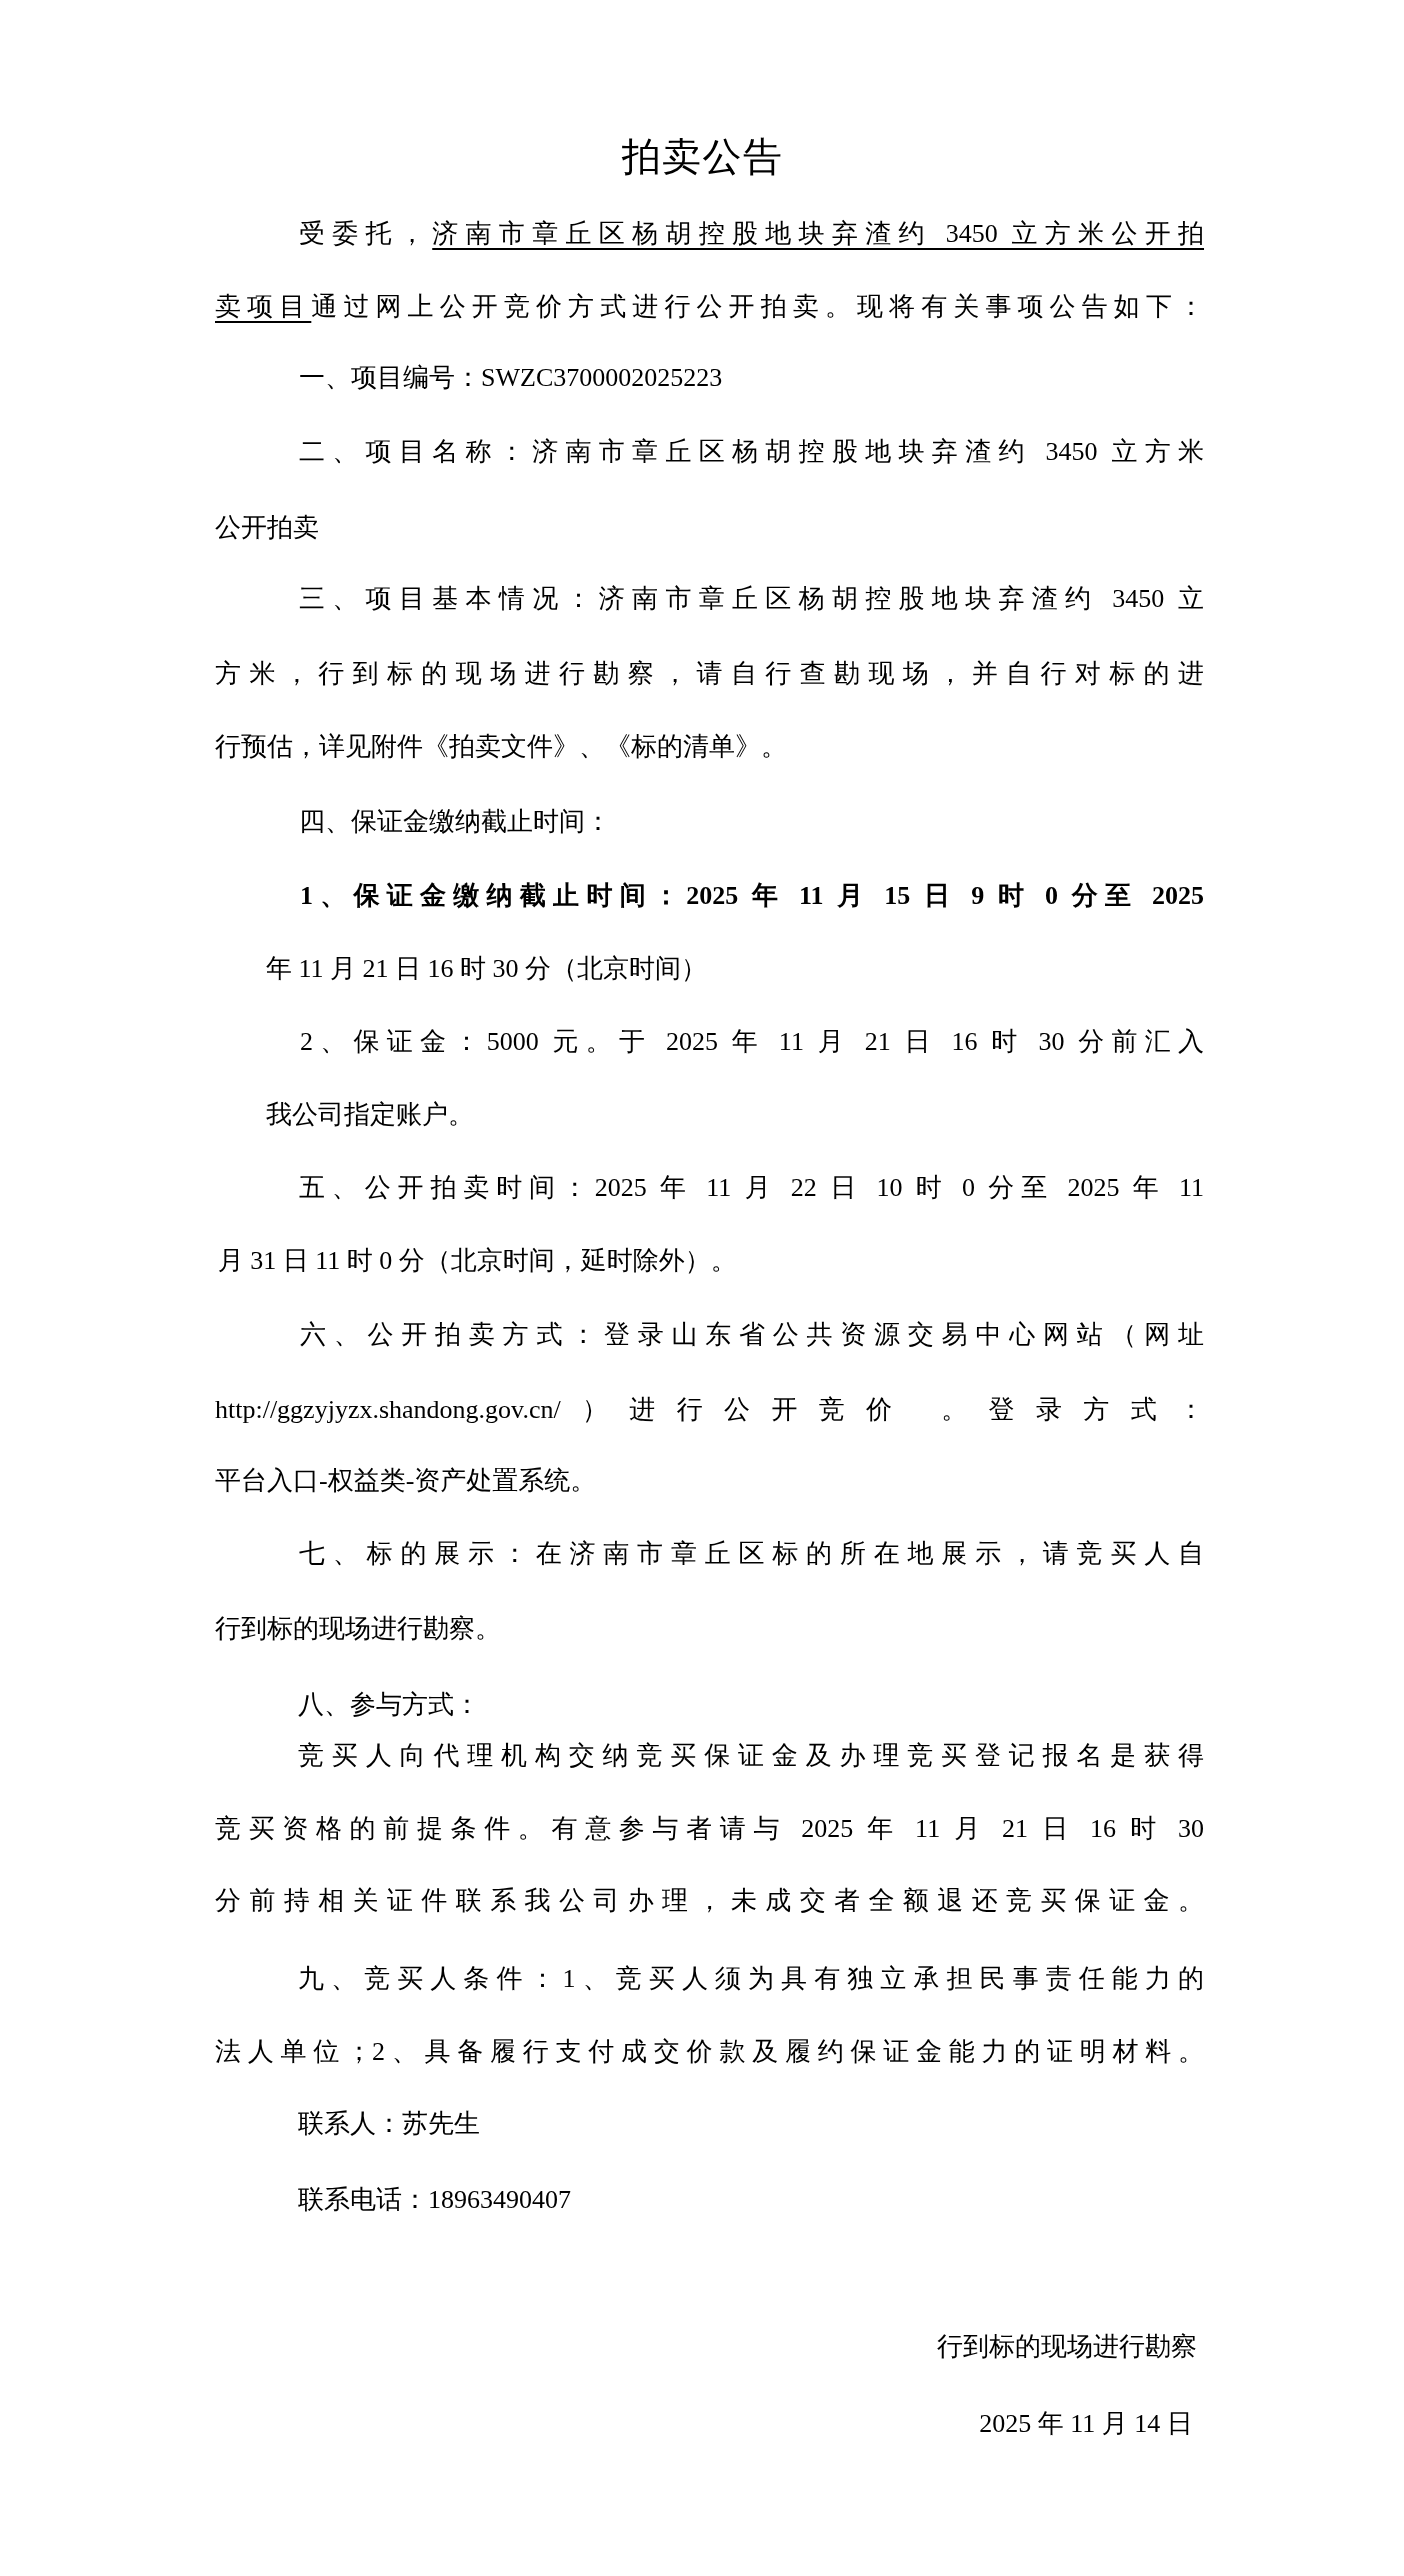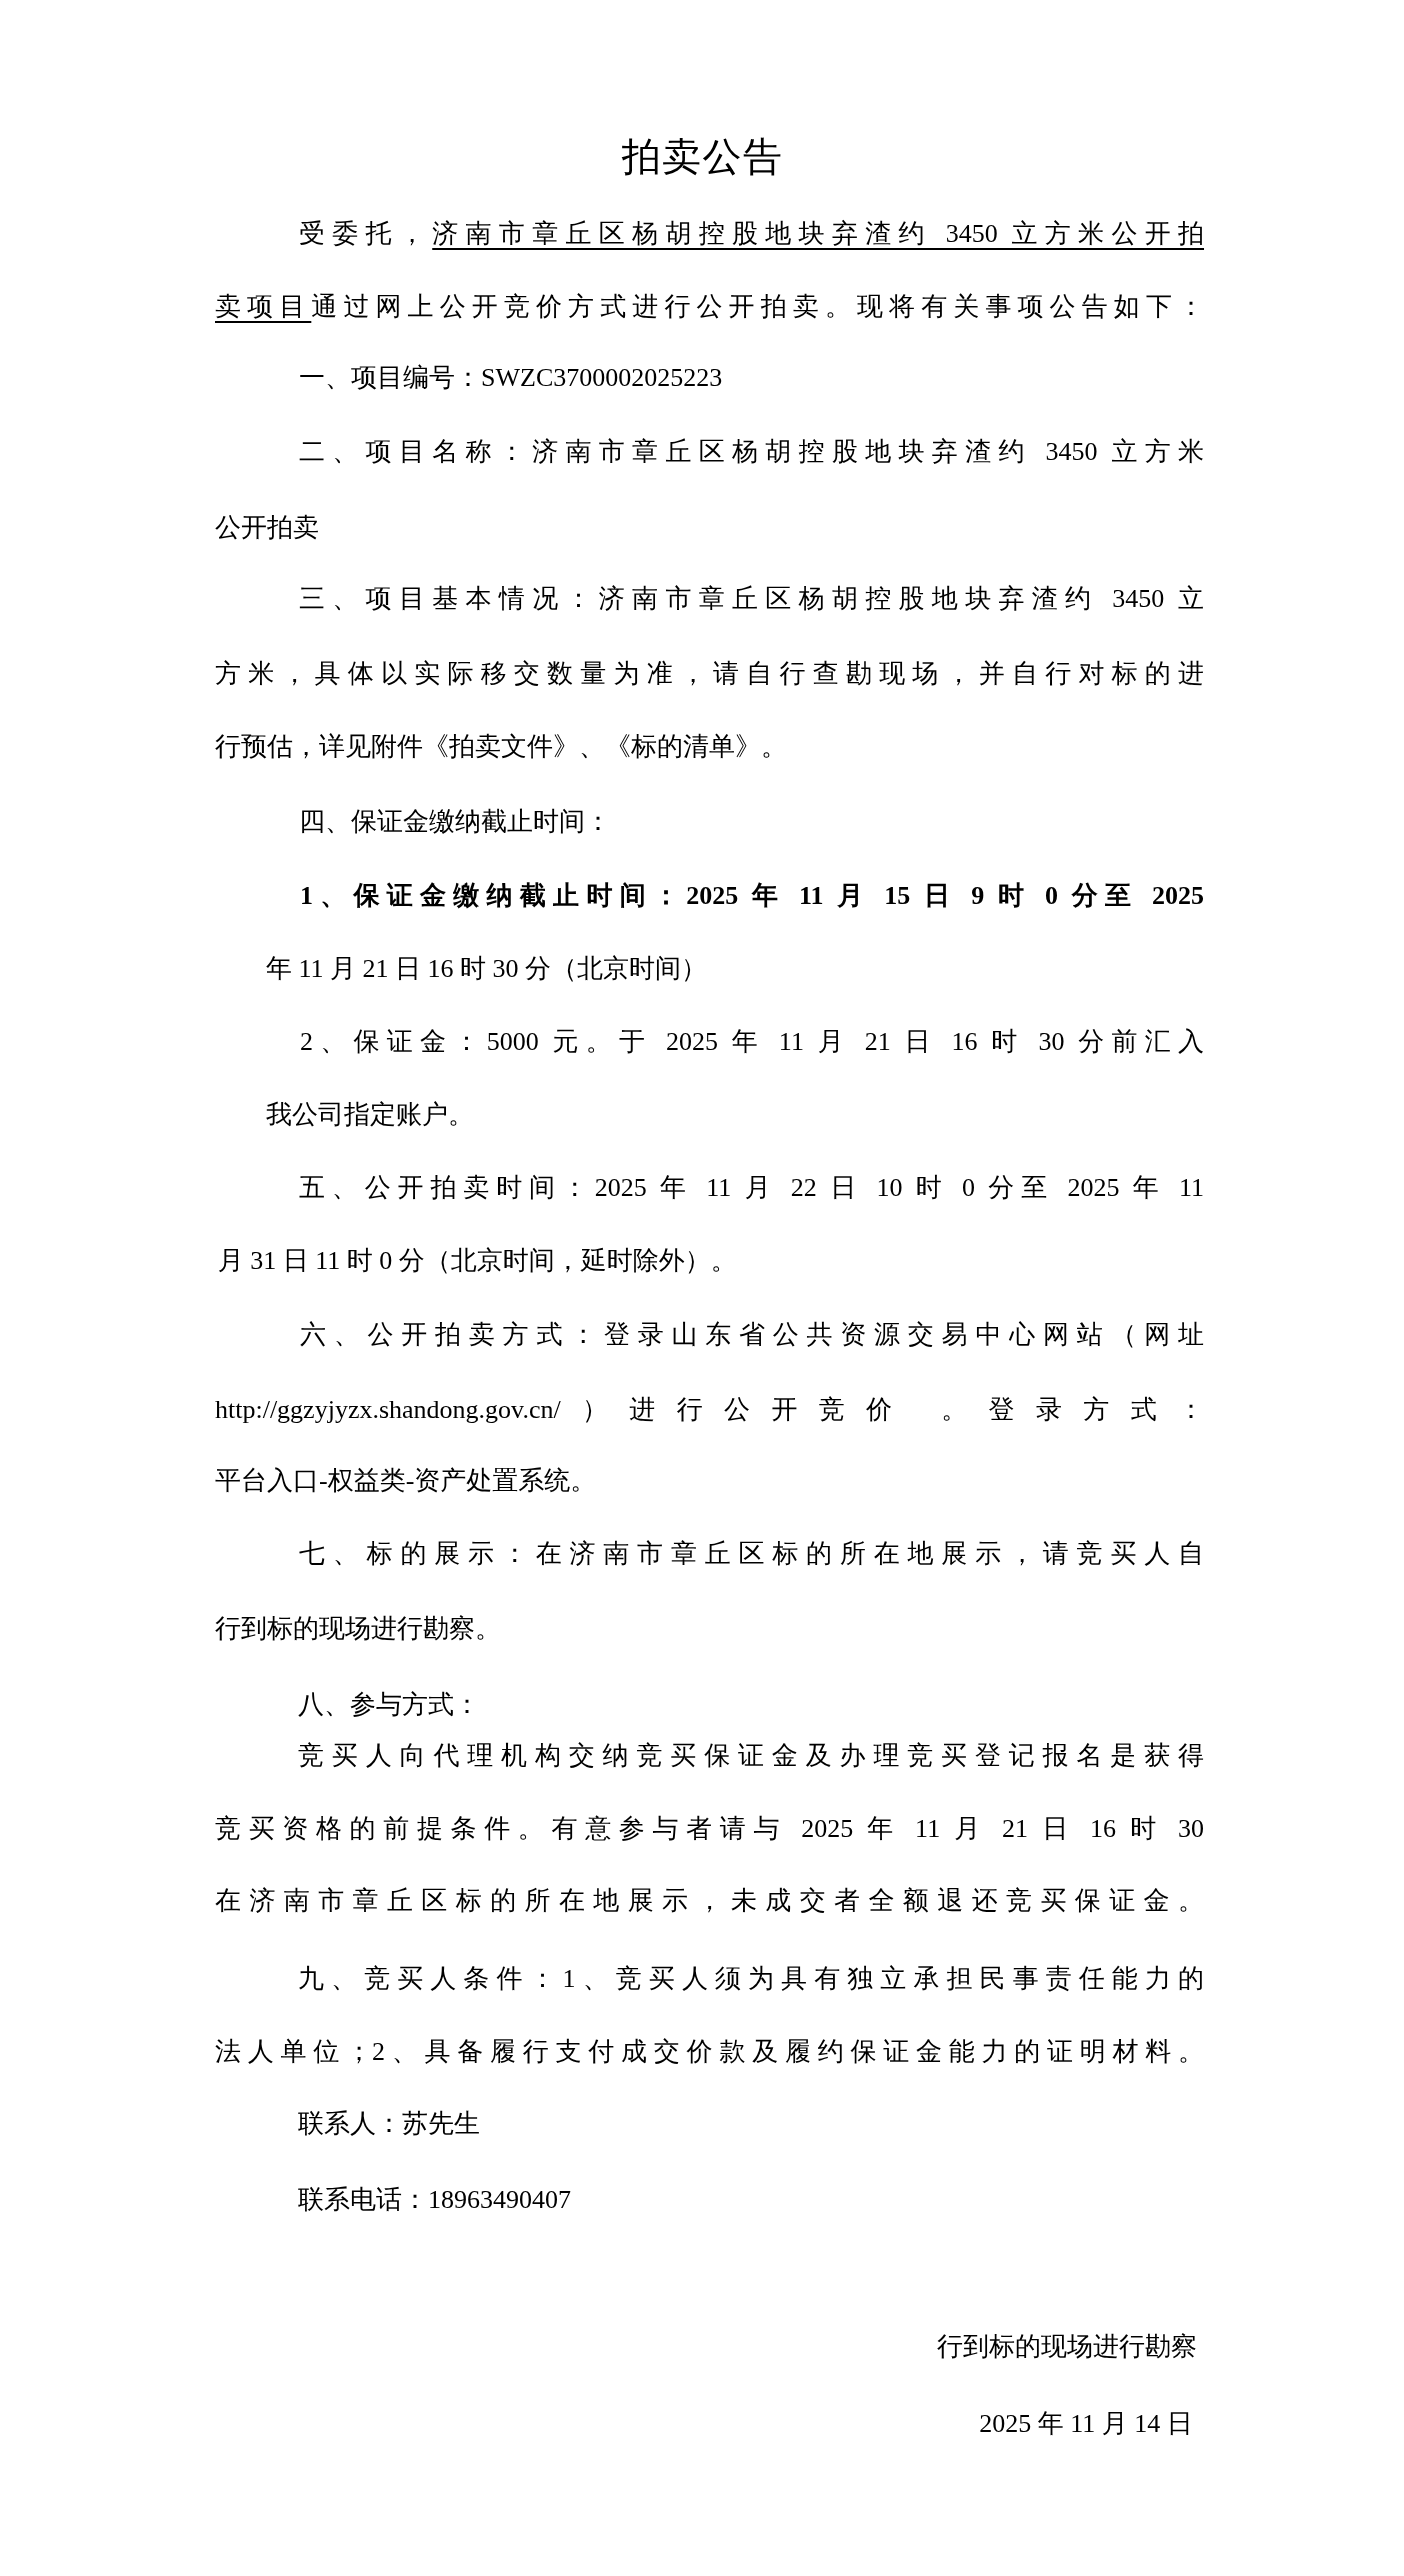--- a/index.html
+++ b/index.html
@@ -56,38 +56,38 @@
 
 <div class="page">
   <div class="doc-title">拍卖公告</div>
   <div>
       <div class="line justify" style="top: 197px; padding-left: 84px;"><span class="seg">受委托，</span><span class="useg">济南市章丘区杨胡控股地块弃渣约 3450 立方米公开拍</span></div>
       <div class="line justify" style="top: 270px;"><span class="useg">卖项目</span><span class="seg">通过网上公开竞价方式进行公开拍卖。现将有关事项公告如下：</span></div>
       <div class="line left" style="top: 341px; padding-left: 84px;"><span class="seg">一、项目编号：SWZC3700002025223</span></div>
       <div class="line justify" style="top: 415px; padding-left: 84px;"><span class="seg">二、项目名称：济南市章丘区杨胡控股地块弃渣约 3450 立方米</span></div>
       <div class="line left" style="top: 491px;"><span class="seg">公开拍卖</span></div>
       <div class="line justify" style="top: 562px; padding-left: 84px;"><span class="seg">三、项目基本情况：济南市章丘区杨胡控股地块弃渣约 3450 立</span></div>
-      <div class="line justify" style="top: 637px;"><span class="seg">方米，具体以实际移交数量为准，请自行查勘现场，并自行对标的进</span></div>
+      <div class="line justify" style="top: 637px;"><span class="seg">方米，行到标的现场进行勘察，请自行查勘现场，并自行对标的进</span></div>
       <div class="line left" style="top: 710px;"><span class="seg">行预估，详见附件《拍卖文件》、《标的清单》。</span></div>
       <div class="line left" style="top: 785px; padding-left: 84px;"><span class="seg">四、保证金缴纳截止时间：</span></div>
       <div class="line justify" style="top: 859px; padding-left: 85px; font-weight: bold;"><span class="seg">1、保证金缴纳截止时间：2025 年 11 月 15 日 9 时 0 分至 2025</span></div>
       <div class="line left" style="top: 932px; padding-left: 51px;"><span class="seg">年 11 月 21 日 16 时 30 分（北京时间）</span></div>
       <div class="line justify" style="top: 1005px; padding-left: 85px;"><span class="seg">2、保证金：5000 元。于 2025 年 11 月 21 日 16 时 30 分前汇入</span></div>
       <div class="line left" style="top: 1078px; padding-left: 51px;"><span class="seg">我公司指定账户。</span></div>
       <div class="line justify" style="top: 1151px; padding-left: 84px;"><span class="seg">五、公开拍卖时间：2025 年 11 月 22 日 10 时 0 分至 2025 年 11</span></div>
       <div class="line left" style="top: 1224px; padding-left: 2.8px;"><span class="seg">月 31 日 11 时 0 分（北京时间，延时除外）。</span></div>
       <div class="line justify" style="top: 1298px; padding-left: 85px;"><span class="seg">六、公开拍卖方式：登录山东省公共资源交易中心网站（网址</span></div>
       <div class="line justify" style="top: 1373px;"><span class="seg">http://ggzyjyzx.shandong.gov.cn/）进行公开竞价 。登录方式：</span></div>
       <div class="line left" style="top: 1444px;"><span class="seg">平台入口-权益类-资产处置系统。</span></div>
       <div class="line justify" style="top: 1517px; padding-left: 84px;"><span class="seg">七、标的展示：在济南市章丘区标的所在地展示，请竞买人自</span></div>
       <div class="line left" style="top: 1592px;"><span class="seg">行到标的现场进行勘察。</span></div>
       <div class="line left" style="top: 1668px; padding-left: 83px;"><span class="seg">八、参与方式：</span></div>
       <div class="line justify" style="top: 1719px; padding-left: 83px;"><span class="seg">竞买人向代理机构交纳竞买保证金及办理竞买登记报名是获得</span></div>
       <div class="line justify" style="top: 1792px;"><span class="seg">竞买资格的前提条件。有意参与者请与 2025 年 11 月 21 日 16 时 30</span></div>
-      <div class="line justify" style="top: 1864px;"><span class="seg">在济南市章丘区标的所在地展示，未成交者全额退还竞买保证金。</span></div>
+      <div class="line justify" style="top: 1864px;"><span class="seg">分前持相关证件联系我公司办理，未成交者全额退还竞买保证金。</span></div>
       <div class="line justify" style="top: 1942px; padding-left: 83px;"><span class="seg">九、竞买人条件：1、竞买人须为具有独立承担民事责任能力的</span></div>
       <div class="line justify" style="top: 2015px;"><span class="seg">法人单位；2、具备履行支付成交价款及履约保证金能力的证明材料。</span></div>
       <div class="line left" style="top: 2087px; padding-left: 83px;"><span class="seg">联系人：苏先生</span></div>
       <div class="line left" style="top: 2163px; padding-left: 83px;"><span class="seg">联系电话：18963490407</span></div>
       <div class="line right" style="top: 2310px; padding-right: 7px;"><span class="seg">行到标的现场进行勘察</span></div>
       <div class="line right" style="top: 2387px; padding-right: 11.3px;"><span class="seg">2025 年 11 月 14 日</span></div>
     </div>
 </div>
 
 

